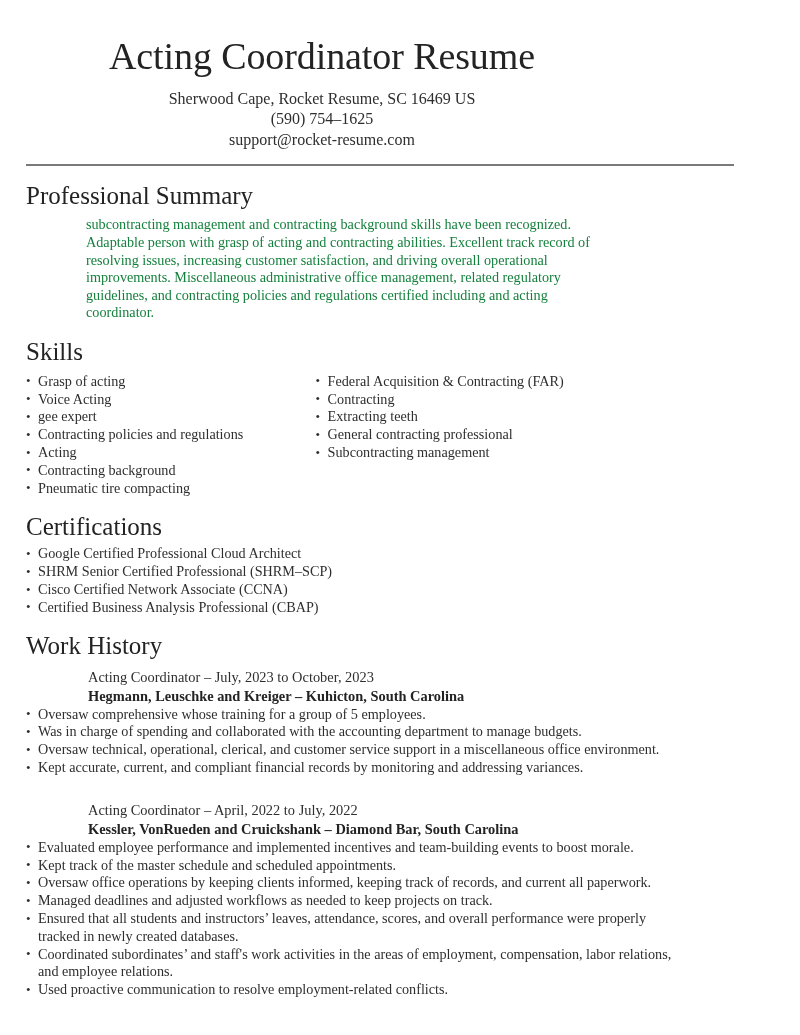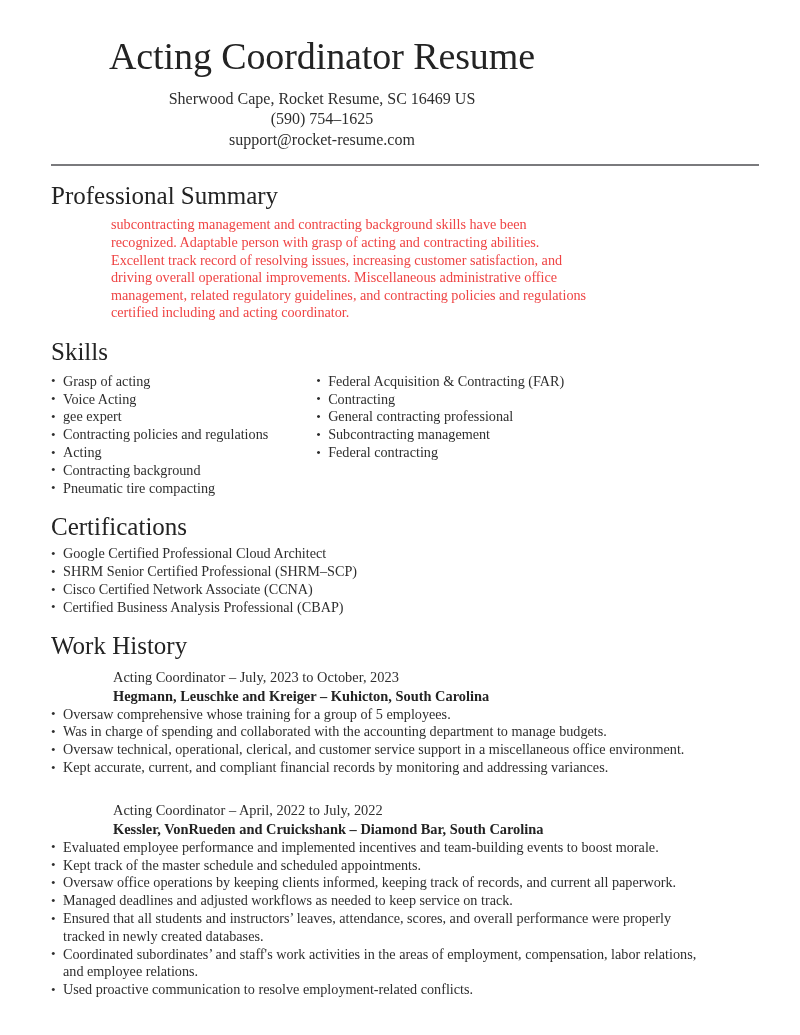--- a/index.html
+++ b/index.html
@@ -15,21 +15,21 @@
     font-family: "Liberation Serif", "DejaVu Serif", serif;
     color: #2e2e2e;
     -webkit-font-smoothing: antialiased;
   }
 
   .page {
     position: relative;
     width: 644px;
     height: 1035px;
     box-sizing: border-box;
-    padding: 0 51px;
+    padding: 0 26px;
   }
 
   
   .doc-title {
     margin: 0;
     padding-top: 34px;
     text-align: center;
     font-size: 38px;
     font-weight: 400;
     line-height: 1.18;
@@ -64,21 +64,21 @@
     font-weight: 400;
     line-height: 32px;
     color: #232323;
   }
 
   .summary-text {
     margin: 4px 0 0 60px;
     font-size: 14.2px;
     line-height: 17.6px;
     text-align: left;
-    color: #ef4444;
+    color: #15803d;
     max-width: 648px;
   }
 
   
   ul.bullets {
     list-style: none;
     margin: 0;
     padding: 0;
   }
   ul.bullets > li {
@@ -182,23 +182,23 @@
         <li>Voice Acting</li>
         <li>gee expert</li>
         <li>Contracting policies and regulations</li>
         <li>Acting</li>
         <li>Contracting background</li>
         <li>Pneumatic tire compacting</li>
       </ul>
       <ul class="bullets skills-col-right">
         <li>Federal Acquisition &amp; Contracting (FAR)</li>
         <li>Contracting</li>
+        <li>Extracting teeth</li>
         <li>General contracting professional</li>
         <li>Subcontracting management</li>
-        <li>Federal contracting</li>
       </ul>
     </div>
   </div>
 
   <div class="section">
     <h2 class="section-heading">Certifications</h2>
     <ul class="bullets cert-list">
       <li>Google Certified Professional Cloud Architect</li>
       <li>SHRM Senior Certified Professional (SHRM–SCP)</li>
       <li>Cisco Certified Network Associate (CCNA)</li>
@@ -220,21 +220,21 @@
       </ul>
     </div>
 
     <div class="job">
       <div class="job-title-line">Acting Coordinator – April, 2022 to July, 2022</div>
       <div class="job-company-line">Kessler, VonRueden and Cruickshank – Diamond Bar, South Carolina</div>
       <ul class="bullets job-bullets">
         <li>Evaluated employee performance and implemented incentives and team-building events to boost morale.</li>
         <li>Kept track of the master schedule and scheduled appointments.</li>
         <li>Oversaw office operations by keeping clients informed, keeping track of records, and current all paperwork.</li>
-        <li>Managed deadlines and adjusted workflows as needed to keep service on track.</li>
+        <li>Managed deadlines and adjusted workflows as needed to keep projects on track.</li>
         <li>Ensured that all students and instructors’ leaves, attendance, scores, and overall performance were properly tracked in newly created databases.</li>
         <li>Coordinated subordinates’ and staff's work activities in the areas of employment, compensation, labor relations, and employee relations.</li>
         <li>Used proactive communication to resolve employment-related conflicts.</li>
       </ul>
     </div>
   </div>
 
 </div>
 
 </body></html>

